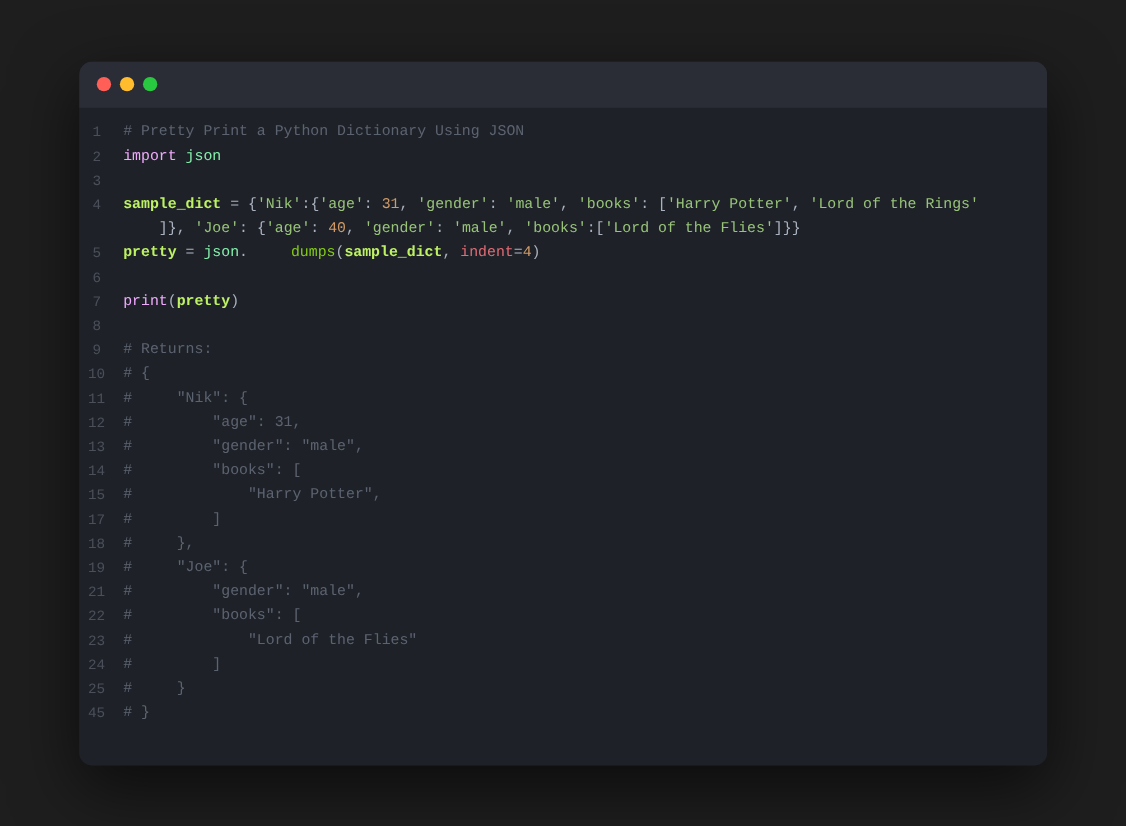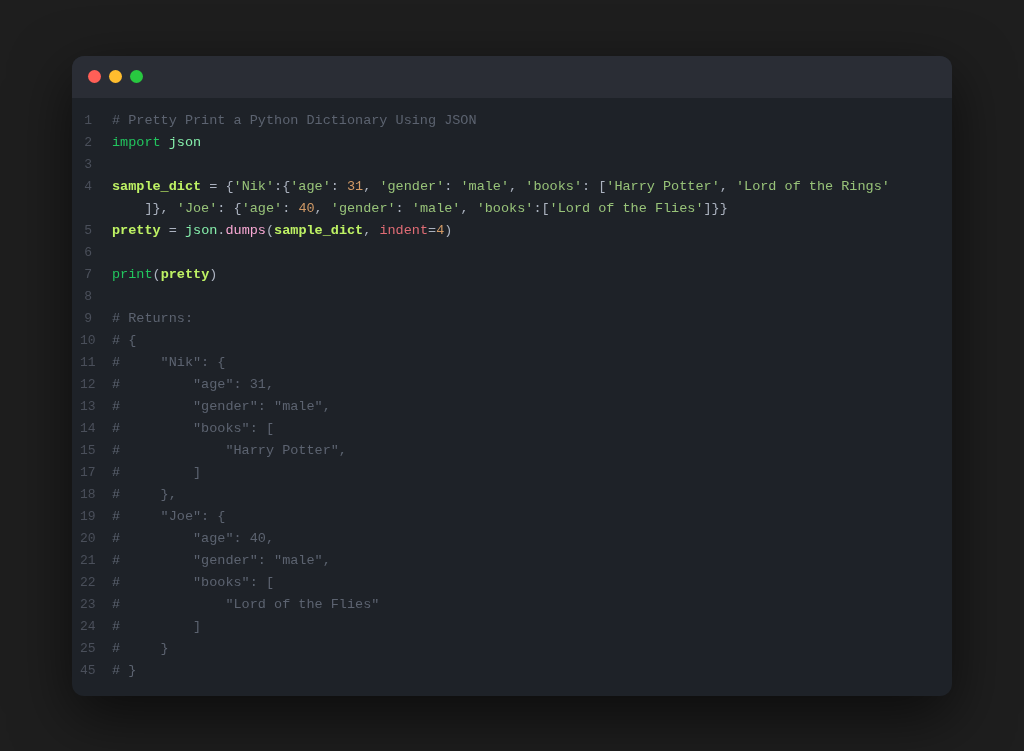--- a/index.html
+++ b/index.html
@@ -71,26 +71,26 @@
     }
 
     .line-content {
       color: #abb2bf;
       white-space: pre;
       flex: 1;
     }
 
     
     .c-comment { color: #5c6370; }
-    .c-keyword { color: #22c55e; font-family: Liberation Mono, monospace; } 
+    .c-keyword { color: #f0abfc; font-family: Liberation Mono, monospace; } 
     .c-module { color: #86efac; font-family: Liberation Mono, monospace; }  
     .c-string { color: #98c379; }  
     .c-number { color: #d19a66; }  
     .c-var { color: #bef264; font-weight: bold; }     
-    .c-func { color: #f9a8d4; }    
+    .c-func { color: #84cc16; margin-left: 39px; }    
     .c-punct { color: #abb2bf; }   
     .c-param { color: #e06c75; text-align: center; }   
     .c-indent-val { color: #d19a66; }
   </style>
 </head>
 <body>
 
 <div class="window">
   <div class="titlebar">
     <span class="traffic-light close"></span>
@@ -189,24 +189,20 @@
     <div class="line">
       <span class="line-num">18</span>
       <span class="line-content c-comment">#     },</span>
     </div>
 
     <div class="line">
       <span class="line-num">19</span>
       <span class="line-content c-comment">#     "Joe": {</span>
     </div>
 
-    <div class="line">
-      <span class="line-num">20</span>
-      <span class="line-content c-comment">#         "age": 40,</span>
-    </div>
 
     <div class="line">
       <span class="line-num">21</span>
       <span class="line-content c-comment">#         "gender": "male",</span>
     </div>
 
     <div class="line">
       <span class="line-num">22</span>
       <span class="line-content c-comment">#         "books": [</span>
     </div>

